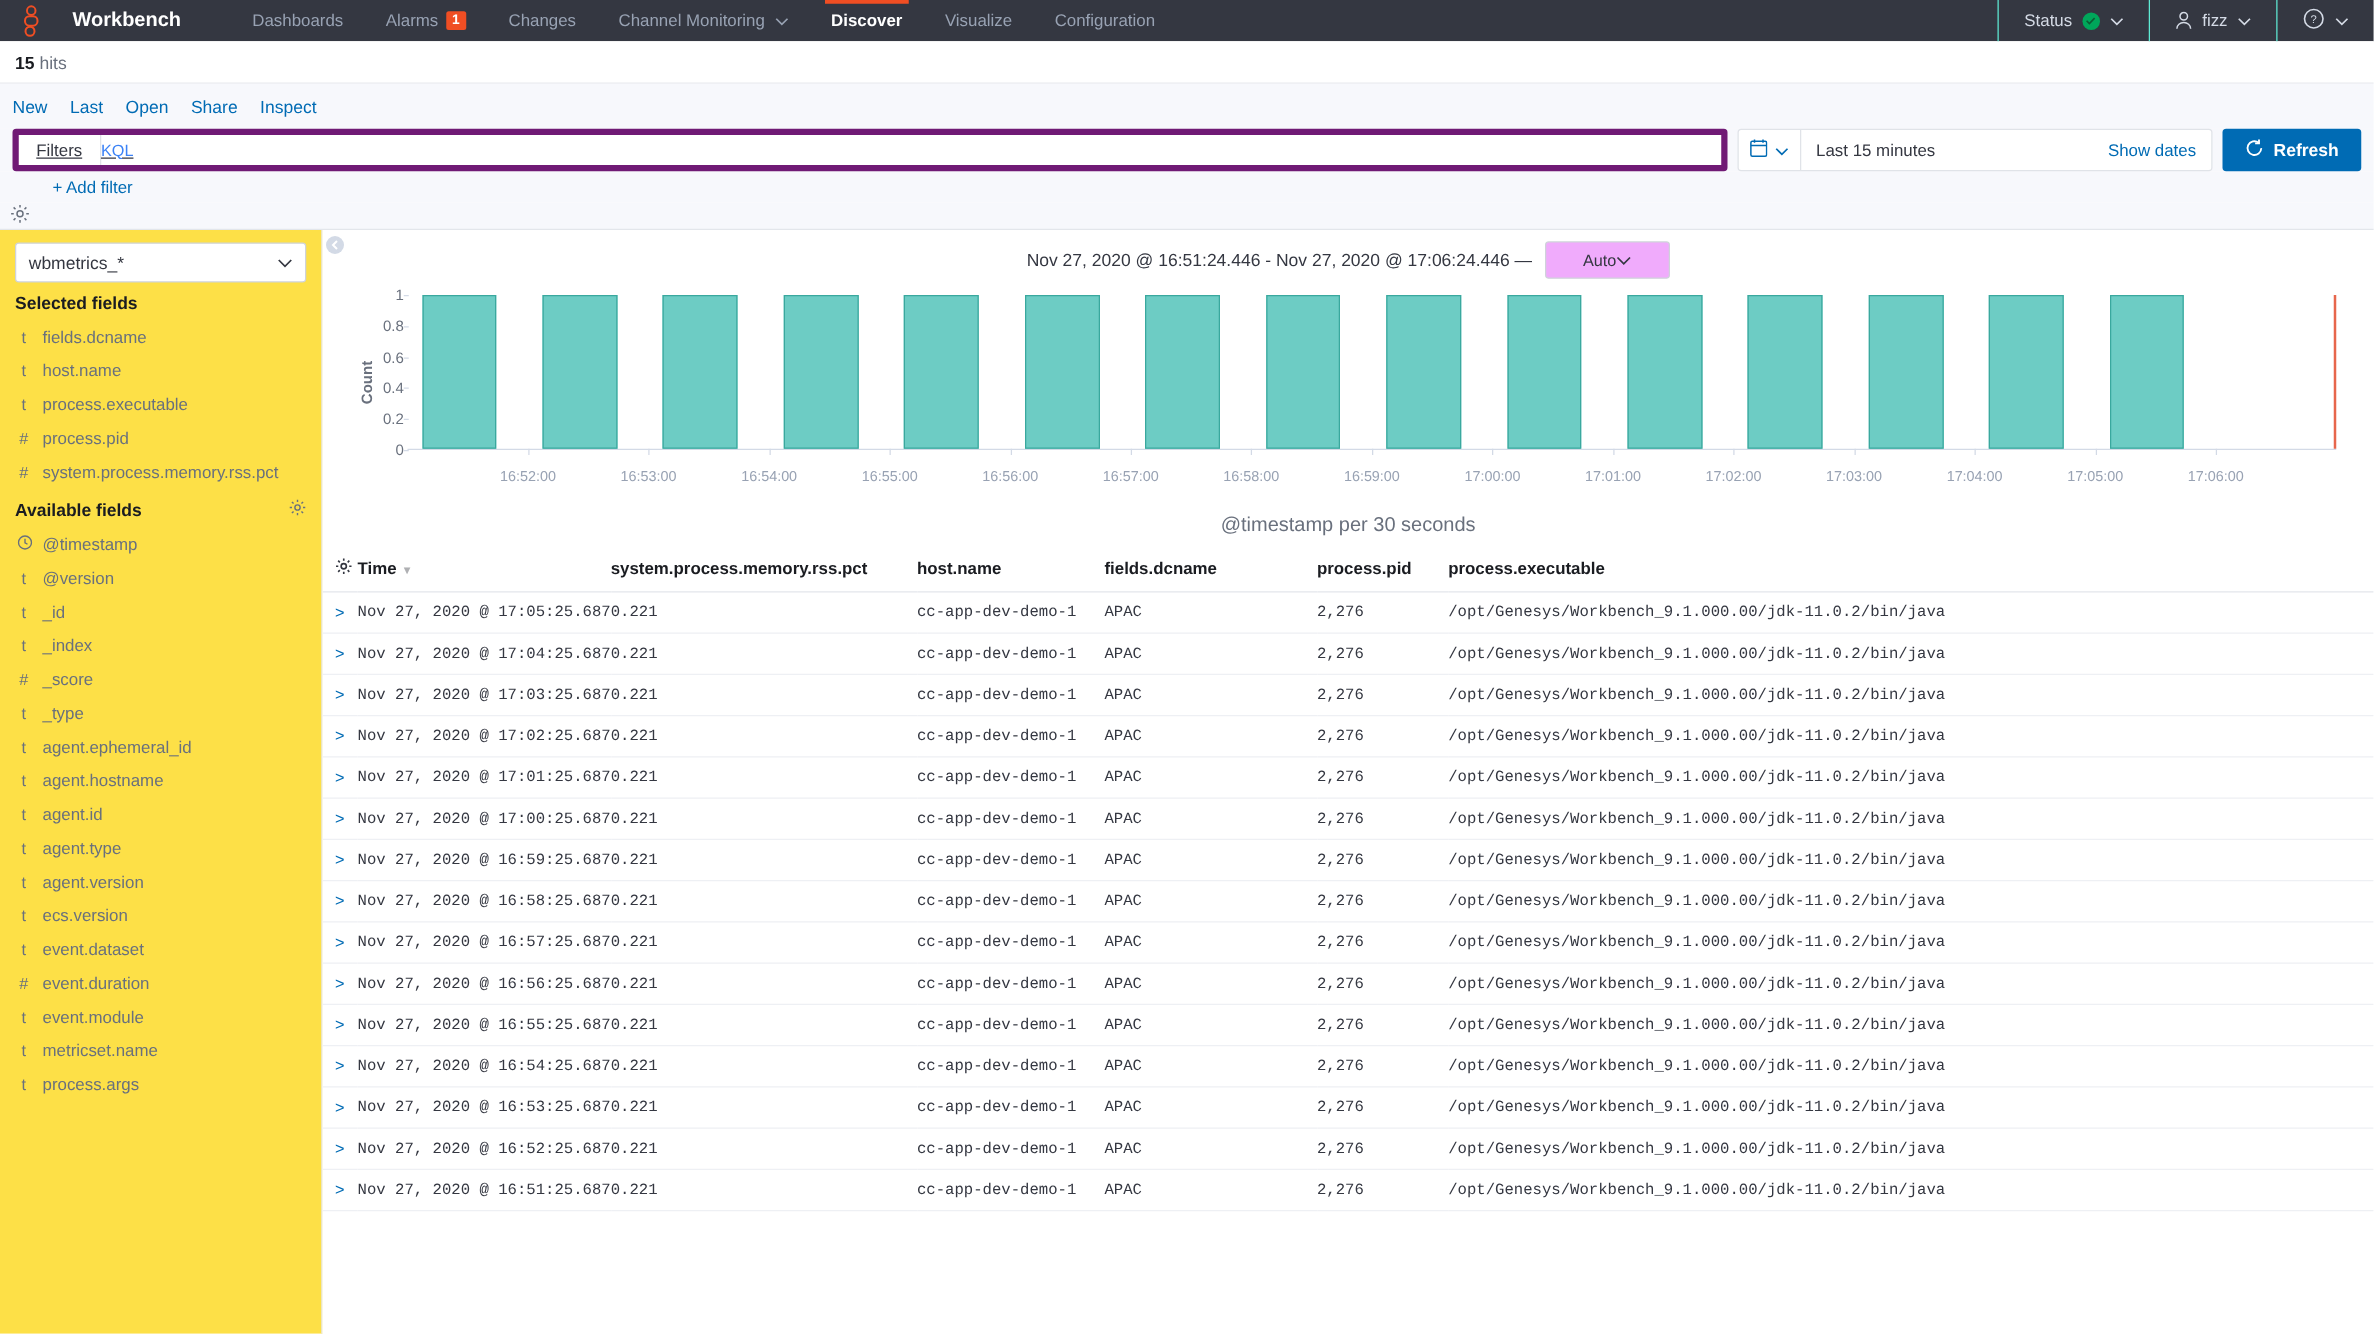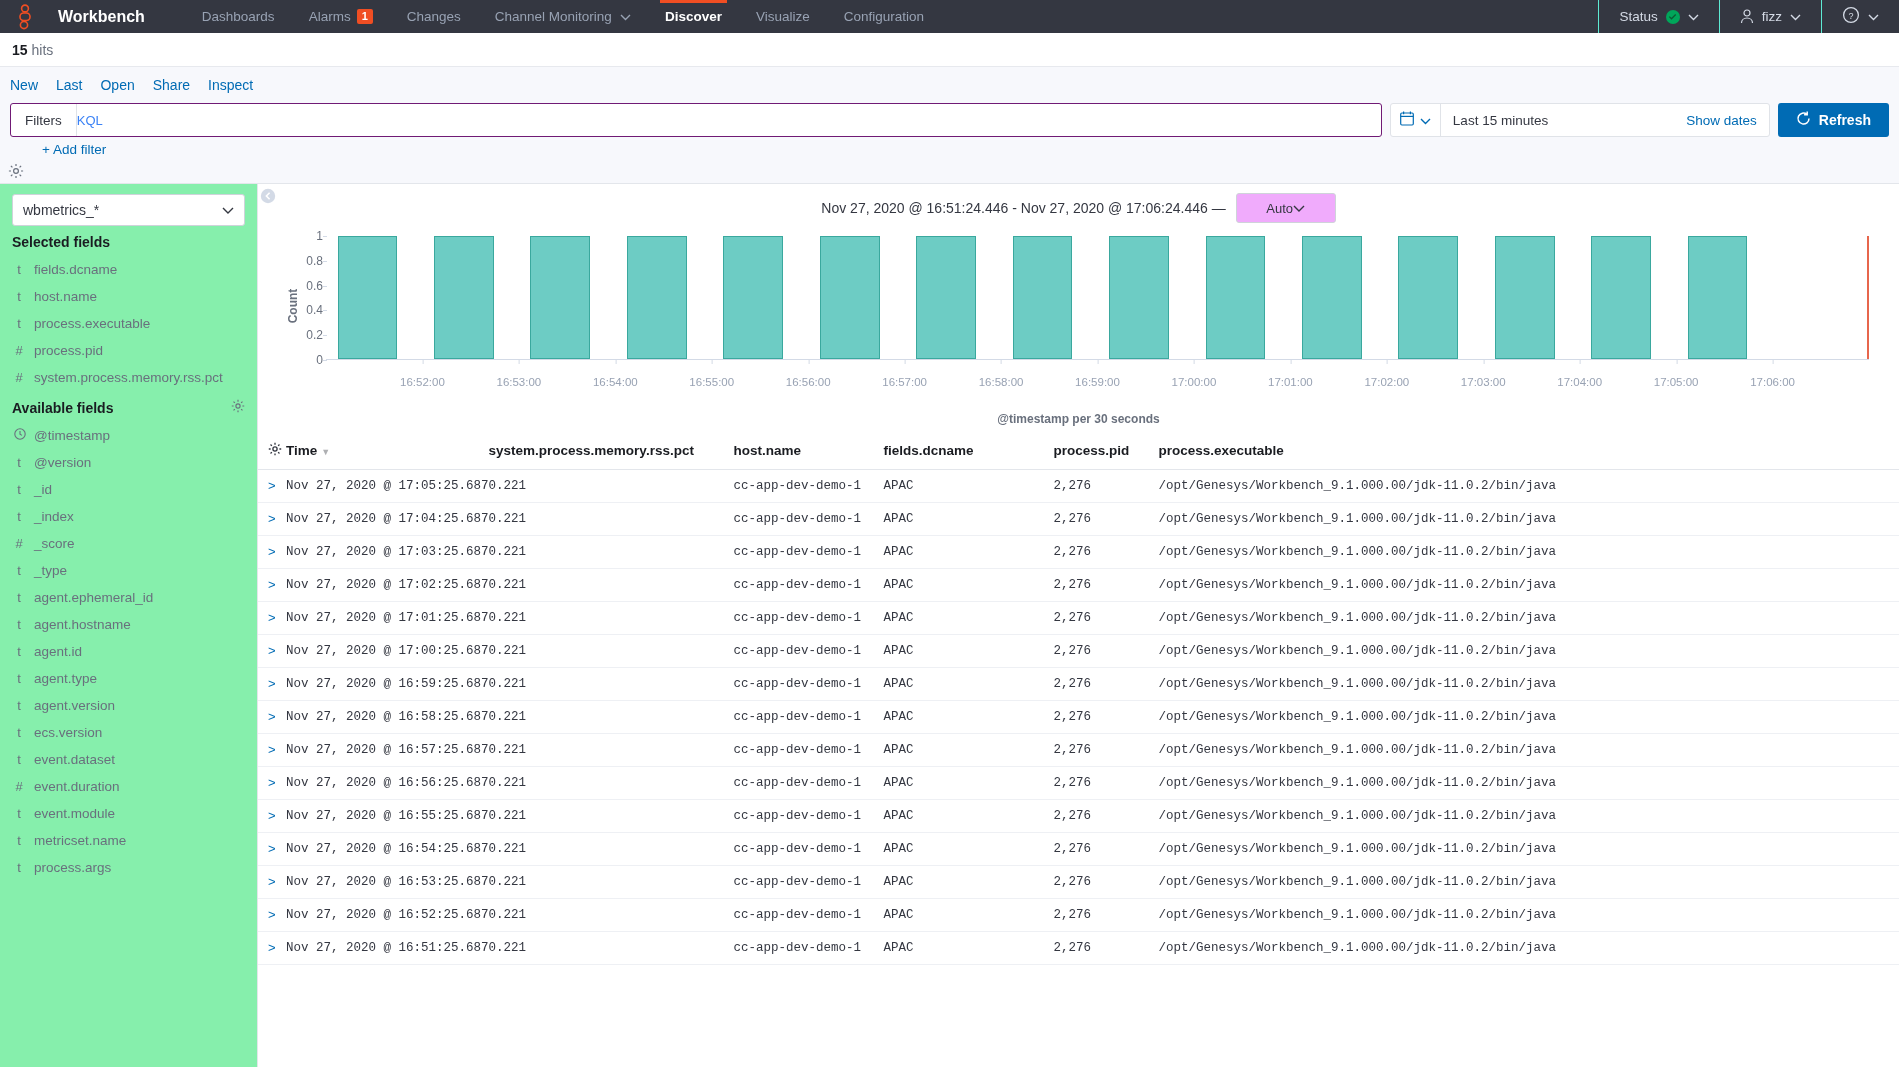--- a/index.html
+++ b/index.html
@@ -83,21 +83,21 @@
   
   .query-bar {
     display:flex; align-items:stretch;
     padding: 0 10px 0 10px;
     gap: 8px;
     background:#f7f8fc;
     height: 34px;
   }
   .filters-box {
     flex:1; display:flex; align-items:center;
-    background:#fff; border:1px solid #701a75; border-radius:3px;
+    background:#fff; border:5px solid #701a75; border-radius:3px;text-decoration:underline;
   }
   .filters-label {
     padding: 0 14px; height:100%;
     display:flex;align-items:center;
     border-right:1px solid #e0e3e8;
     color:#343741; font-size:13.5px;
   }
   .filters-text { padding-left:14px; color:#343741; font-size:14px; flex:1; }
   .kql { padding-right:14px; color:#3b82f6; font-size:13px;text-align:center; }
   .date-box {
@@ -128,21 +128,21 @@
   .gear-row {
     height:22px; display:flex; align-items:center; padding-left:8px;
     background:#f7f8fc; border-bottom:1px solid #e3e6eb;
   }
 
   
   .main {
     display:flex; height: calc(1067px - 33px - 34px - 36px - 34px - 25px - 22px);
   }
   .sidebar {
-    width: 258px; background:#86efac; border-right:1px solid #e3e6eb;
+    width: 258px; background:#fde047; border-right:1px solid #e3e6eb;
     padding: 10px 12px 0 12px; overflow:hidden;
   }
   .index-select {
     width:100%; height:32px; background:#fff;
     border:1px solid #cfd3da; border-radius:3px;
     display:flex; align-items:center; justify-content:space-between;
     padding: 0 10px; font-size:14px; cursor:pointer; margin-bottom:6px;
   }
   .section-title { font-weight:bold; font-size:14px; color:#1a1c21; margin:8px 0 6px 0; display:flex; align-items:center; justify-content:space-between;}
   .field-row {
@@ -193,21 +193,21 @@
   .redline { position:absolute; bottom:0; width:2px; background:#e7664c; }
   .xtick {
     position:absolute; top:100%; font-size:11.5px; color:#98a2b3;
     transform:translateX(-50%); padding-top:17px; white-space:nowrap;
   }
   .xtick::before{
     content:""; position:absolute; left:50%; top:0; width:1px;height:5px;
     background:#d3dae6;
   }
   .xaxis-label {
-    text-align:center; font-size:12px; font-weight:bold; color:#69707d;
+    text-align:center; font-size:16px; font-weight:normal; color:#69707d;
     margin-top: 26px;
   }
 
   
   .table-wrap { margin-top: 8px; }
   table.docs { width:100%; border-collapse:collapse; }
   table.docs th {
     text-align:left; font-size:13.5px; font-weight:bold; color:#1a1c21;
     padding: 8px 0 10px 0; border-bottom:1px solid #e3e6eb;
     white-space:nowrap;

